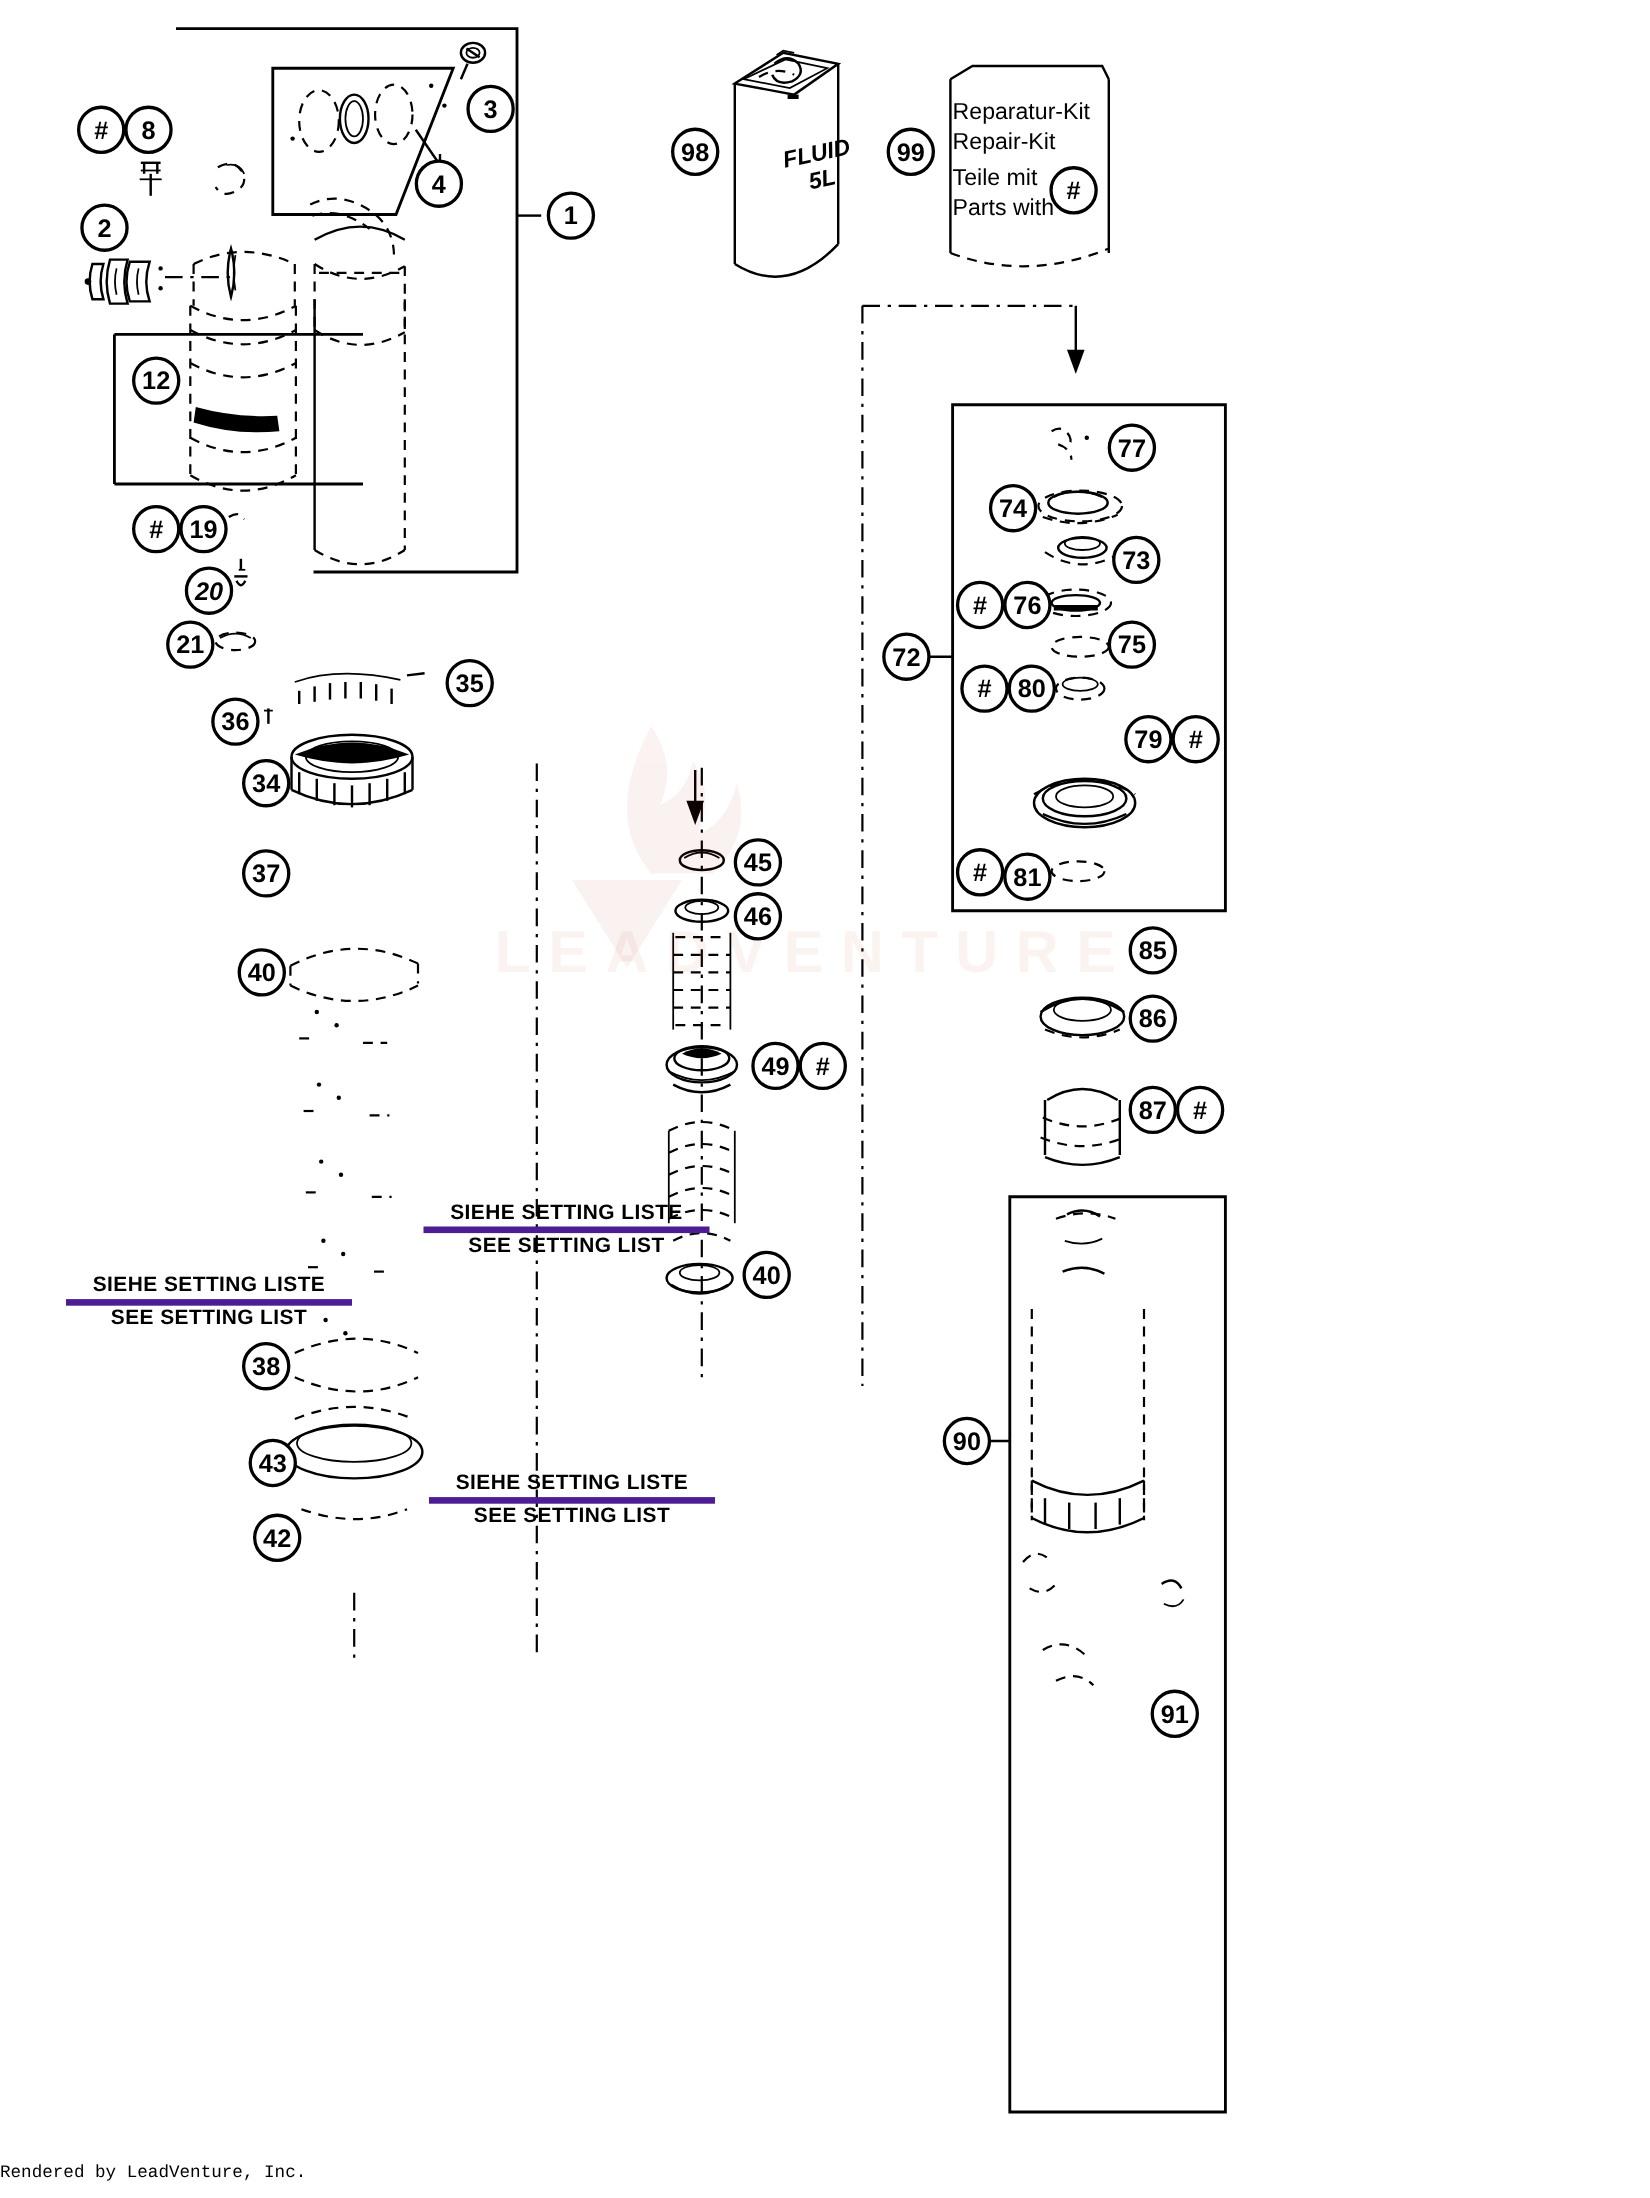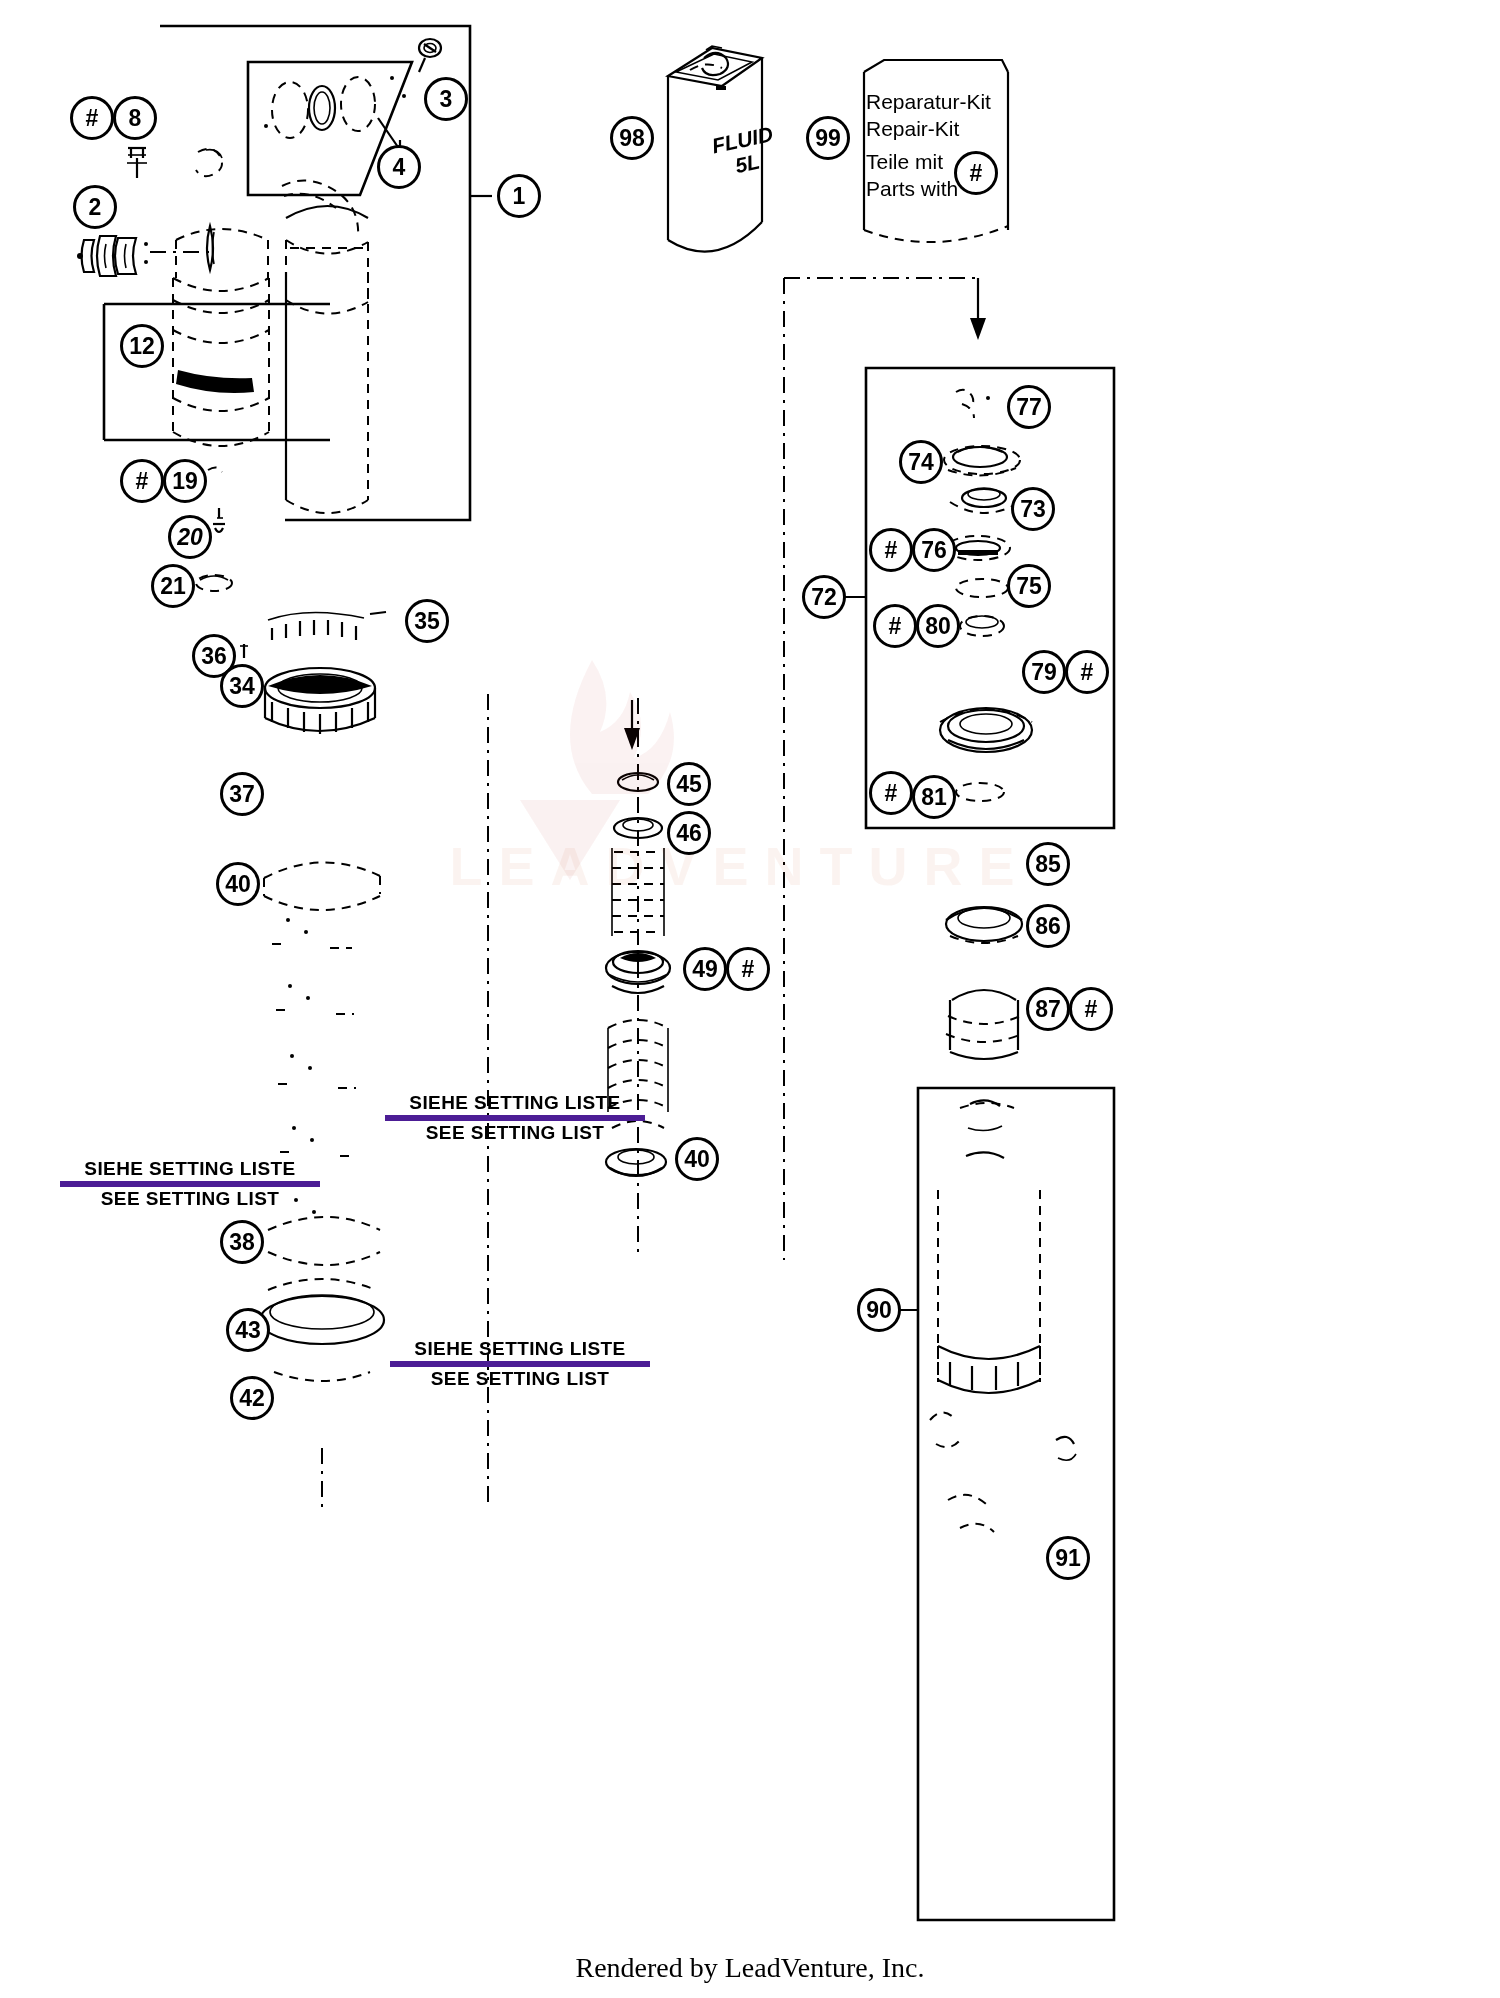--- a/index.html
+++ b/index.html
@@ -19,22 +19,22 @@
     font-size:19px;letter-spacing:.4px;line-height:1.15;}
   .setting-note .de{border-bottom:6px solid #4c1d95;padding-bottom:1px;display:block;}
   .setting-note .en{display:block;padding-top:1px;}
 
   .kit-text{position:absolute;font-size:21px;font-weight:400;line-height:1.3;}
   .kit-text div{white-space:nowrap;}
 
   .fluid-label{position:absolute;font-style:italic;font-weight:700;
     font-size:21px;transform:rotate(-12deg);line-height:1.15;text-align:center;}
 
-  .footer{position:absolute;left:0;right:0;bottom:14px;text-align:center;
-    font-size:28px;font-family:Liberation Serif, serif;}
+  .footer{position:absolute;left:0;right:0;bottom:14px;
+    font-size:16px;font-family:Liberation Mono, monospace;}
 
   
   .watermark{position:absolute;left:390px;top:640px;width:700px;height:290px;
      opacity:.055;pointer-events:none;}
   .wm-text{position:absolute;left:0;top:195px;width:700px;text-align:center;
      font-size:54px;letter-spacing:16px;font-weight:700;color:#c2410c;}
 </style>
 </head>
 <body>
 
@@ -435,21 +435,21 @@
       <div class="balloon b-md" style="left: 610px; top: 116px;">98</div>
       <div class="balloon b-md" style="left: 806px; top: 116px;">99</div>
       <div class="balloon b-md" style="left: 954px; top: 151px;">#</div>
       <div class="balloon b-md" style="left: 120px; top: 324px;">12</div>
       <div class="balloon b-md" style="left: 120px; top: 459px;">#</div>
       <div class="balloon b-md" style="left: 163px; top: 459px;">19</div>
       <div class="balloon b-md" style="left: 168px; top: 515px; font-style: italic;">20</div>
       <div class="balloon b-md" style="left: 151px; top: 564px;">21</div>
       <div class="balloon b-md" style="left: 405px; top: 599px;">35</div>
       <div class="balloon b-md" style="left: 192px; top: 634px;">36</div>
-      <div class="balloon b-md" style="left: 220px; top: 664px;">34</div>
+      <div class="balloon b-md" style="left: 220px; top: 690px;">34</div>
       <div class="balloon b-md" style="left: 220px; top: 772px;">37</div>
       <div class="balloon b-md" style="left: 216px; top: 862px;">40</div>
       <div class="balloon b-md" style="left: 220px; top: 1220px;">38</div>
       <div class="balloon b-md" style="left: 226px; top: 1308px;">43</div>
       <div class="balloon b-md" style="left: 230px; top: 1376px;">42</div>
       <div class="balloon b-md" style="left: 667px; top: 762px;">45</div>
       <div class="balloon b-md" style="left: 667px; top: 811px;">46</div>
       <div class="balloon b-md" style="left: 683px; top: 947px;">49</div>
       <div class="balloon b-md" style="left: 726px; top: 947px;">#</div>
       <div class="balloon b-md" style="left: 675px; top: 1137px;">40</div>

